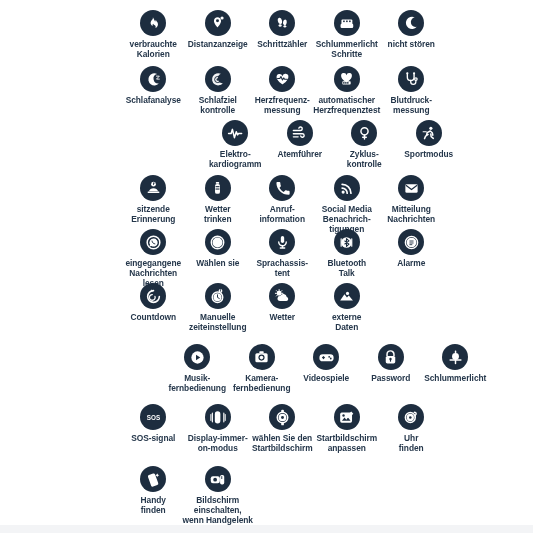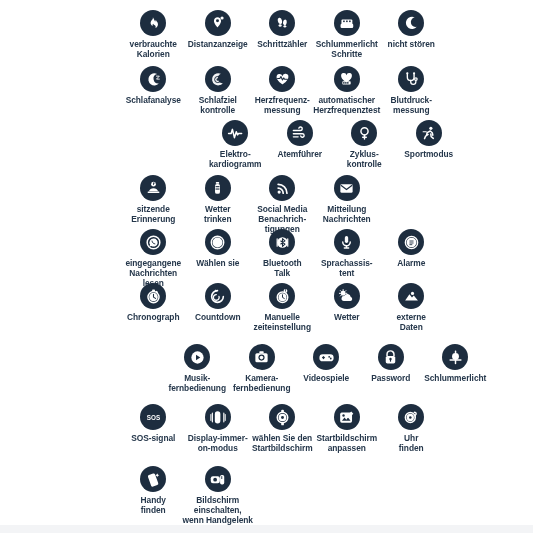--- a/index.html
+++ b/index.html
@@ -235,20 +235,29 @@
               <rect x="7.6" y="7.2" width="4" height="1.1" fill="#1d2d3f"></rect>
               <rect x="7.6" y="9.6" width="4" height="1.1" fill="#1d2d3f"></rect>
             </svg>
           </div>
           <div class="label">Wetter</div>
           <div class="label">trinken</div>
         </div>
         <div class="cell">
           <div class="icon-wrap">
             <svg viewBox="0 0 19.2 19.2" width="19" height="19" fill="#ffffff">
+              <path d="M6.4 8.2c1 2 2.6 3.6 4.6 4.6l1.6-1.6c.3-.3.7-.4 1-.2 1 .4 2 .6 3 .6.5 0 .9.4.9.9v2.5c0 .5-.4.9-.9.9C8.9 15.9 3 10 3 2.9c0-.5.4-.9.9-.9h2.5c.5 0 .9.4.9.9 0 1.1.2 2.1.6 3 .1.4 0 .8-.2 1z" transform="translate(0.7,1.3) scale(0.92)"></path>
+            </svg>
+          </div>
+          <div class="label">Anruf-</div>
+          <div class="label">information</div>
+        </div>
+        <div class="cell">
+          <div class="icon-wrap">
+            <svg viewBox="0 0 19.2 19.2" width="19" height="19" fill="#ffffff">
               <circle cx="6.2" cy="13.2" r="1.6"></circle>
               <path d="M5.2 9.2a5.1 5.1 0 015.1 5.1" fill="none" stroke="#fff" stroke-width="1.7" stroke-linecap="round"></path>
               <path d="M5.2 5.4a8.9 8.9 0 018.9 8.9" fill="none" stroke="#fff" stroke-width="1.7" stroke-linecap="round"></path>
             </svg>
           </div>
           <div class="label">Social Media</div>
           <div class="label">Benachrich-</div>
           <div class="label">tigungen</div>
         </div>
         <div class="cell">
@@ -280,63 +289,51 @@
             <svg viewBox="0 0 19.2 19.2" width="19" height="19" fill="#ffffff">
               <circle cx="9.6" cy="9.6" r="6.3" fill="none" stroke="#fff" stroke-width="1.4"></circle>
               <circle cx="9.6" cy="9.6" r="5"></circle>
             </svg>
           </div>
           <div class="label">Wählen sie</div>
         </div>
         <div class="cell">
           <div class="icon-wrap">
             <svg viewBox="0 0 19.2 19.2" width="19" height="19" fill="#ffffff">
+              <rect x="7.9" y="3.1" width="3.4" height="7" rx="1.7"></rect>
+              <path d="M5.8 9.1a3.8 3.8 0 007.6 0" fill="none" stroke="#fff" stroke-width="1.4" stroke-linecap="round"></path>
+              <path d="M9.6 12.9v2.2M7.4 15.1h4.4" stroke="#fff" stroke-width="1.4" stroke-linecap="round"></path>
+            </svg>
+          </div>
+          <div class="label">Sprachassis-</div>
+          <div class="label">tent</div>
+        </div>
+        <div class="cell">
+          <div class="icon-wrap">
+            <svg viewBox="0 0 19.2 19.2" width="19" height="19" fill="#ffffff">
               <circle cx="9.6" cy="9.6" r="5.4"></circle>
               <path d="M9.6 5.6v8l2.5-2.4-4.5-3.4M9.6 13.6v-8l2.5 2.4-4.5 3.4" fill="none" stroke="#1d2d3f" stroke-width="1.1" stroke-linejoin="round"></path>
               <path d="M4.2 5.8v7.6M14.9 5.8v7.6" stroke="#fff" stroke-width="1.2" stroke-linecap="round"></path>
             </svg>
           </div>
           <div class="label">Bluetooth</div>
           <div class="label">Talk</div>
         </div>
         <div class="cell">
           <div class="icon-wrap">
             <svg viewBox="0 0 19.2 19.2" width="19" height="19" fill="#ffffff">
-              <rect x="7.9" y="3.1" width="3.4" height="7" rx="1.7"></rect>
-              <path d="M5.8 9.1a3.8 3.8 0 007.6 0" fill="none" stroke="#fff" stroke-width="1.4" stroke-linecap="round"></path>
-              <path d="M9.6 12.9v2.2M7.4 15.1h4.4" stroke="#fff" stroke-width="1.4" stroke-linecap="round"></path>
-            </svg>
-          </div>
-          <div class="label">Sprachassis-</div>
-          <div class="label">tent</div>
-        </div>
-        <div class="cell">
-          <div class="icon-wrap">
-            <svg viewBox="0 0 19.2 19.2" width="19" height="19" fill="#ffffff">
               <circle cx="9.6" cy="9.6" r="6.2" fill="none" stroke="#fff" stroke-width="1.4"></circle>
               <circle cx="9.6" cy="9.6" r="4.9"></circle>
               <path d="M7.9 8.1h3.4M7.9 10.1h3.4M7.9 11.8h2.1" stroke="#1d2d3f" stroke-width="0.9" stroke-linecap="round"></path>
             </svg>
           </div>
           <div class="label">Alarme</div>
         </div>
       </div>
       <div class="row" style="top: 283px;">
-        <div class="cell">
-          <div class="icon-wrap">
-            <svg viewBox="0 0 19.2 19.2" width="19" height="19" fill="#ffffff">
-              <circle cx="9.6" cy="10.2" r="5.6" fill="none" stroke="#fff" stroke-width="1.5"></circle>
-              <circle cx="9.6" cy="10.2" r="4.3"></circle>
-              <path d="M9.6 7.4v2.8l2 1.3" stroke="#1d2d3f" stroke-width="1.1" fill="none" stroke-linecap="round" stroke-linejoin="round"></path>
-              <rect x="8.2" y="2.6" width="2.9" height="1.8" rx="0.7"></rect>
-              <rect x="12.5" y="3.6" width="2.4" height="1.4" rx="0.6" transform="rotate(38 12.5 3.6)"></rect>
-            </svg>
-          </div>
-          <div class="label">Chronograph</div>
-        </div>
         <div class="cell">
           <div class="icon-wrap">
             <svg viewBox="0 0 19.2 19.2" width="19" height="19" fill="#ffffff">
               <path d="M9.6 3.7a5.9 5.9 0 105.9 5.9" fill="none" stroke="#fff" stroke-width="1.6" stroke-linecap="round"></path>
               <path d="M10 3.9l-2.6-1.5-.2 3z"></path>
               <path d="M8.4 7.6a2.9 2.9 0 102.7 1.9" fill="none" stroke="#fff" stroke-width="1.3" stroke-linecap="round"></path>
             </svg>
           </div>
           <div class="label">Countdown</div>
         </div>

